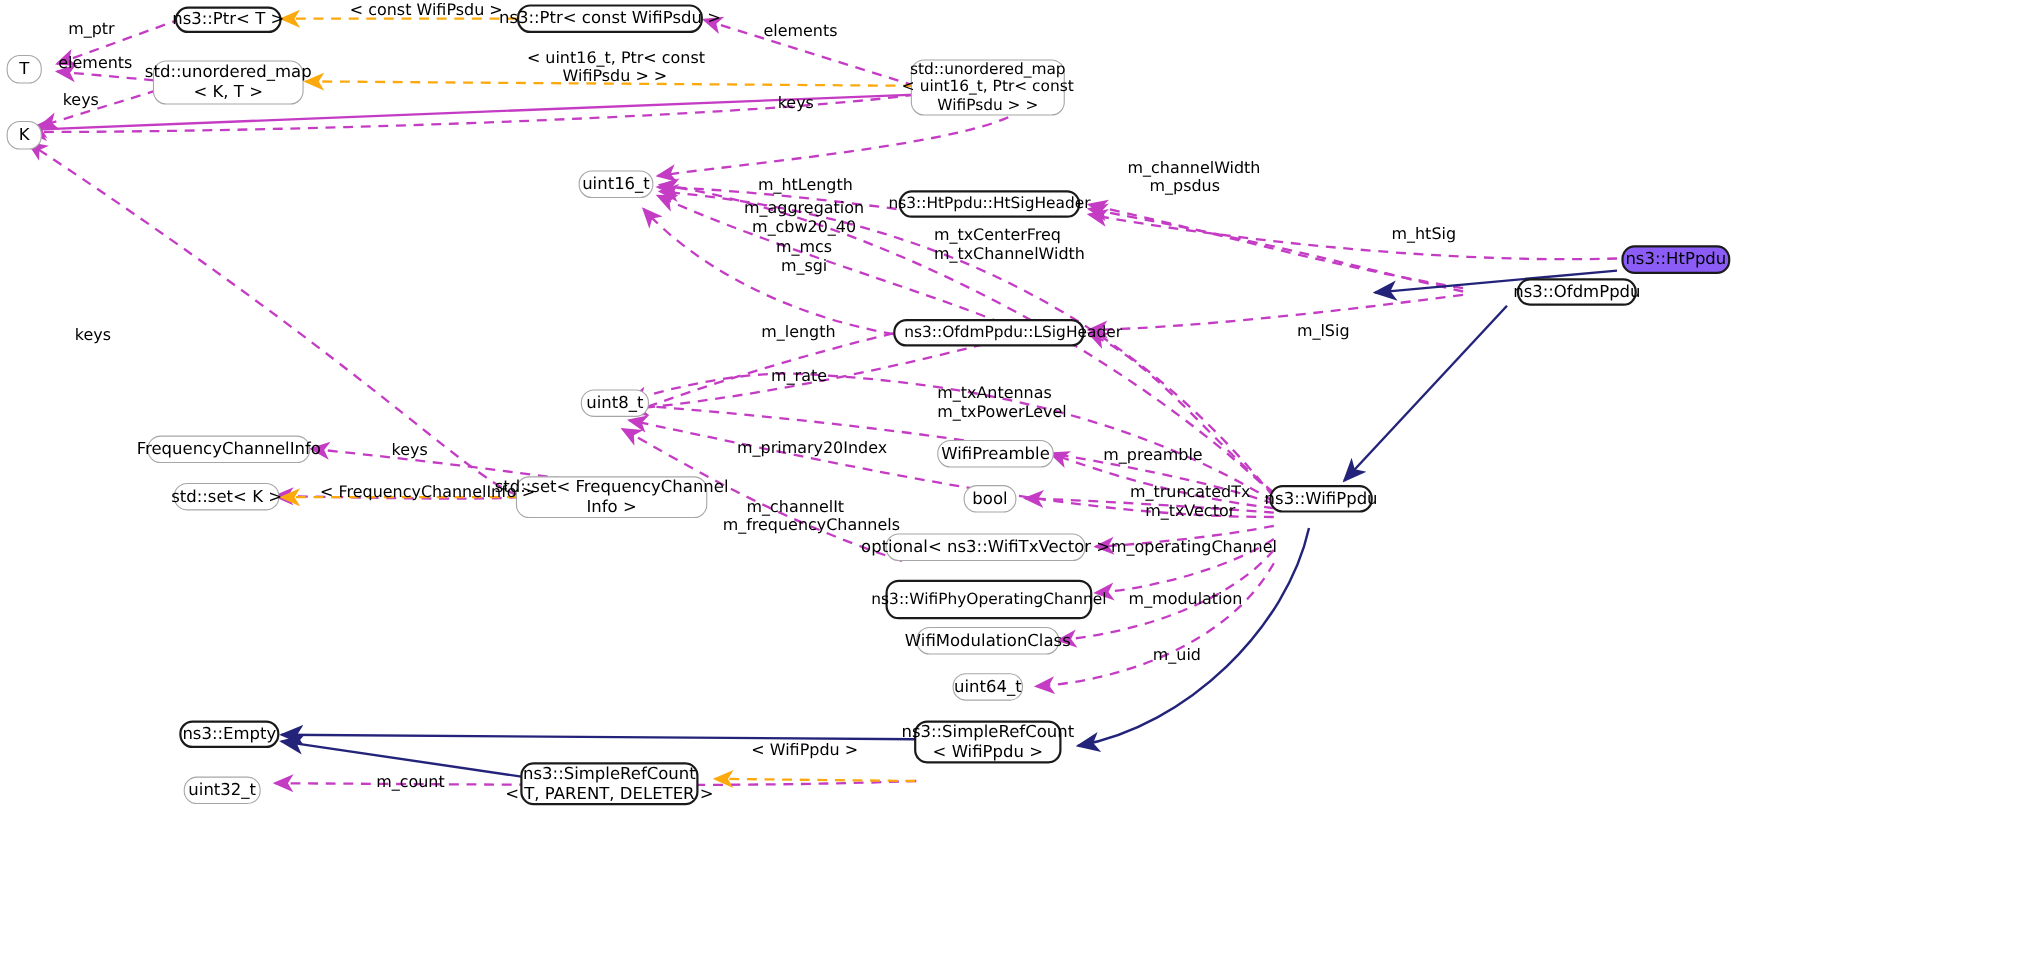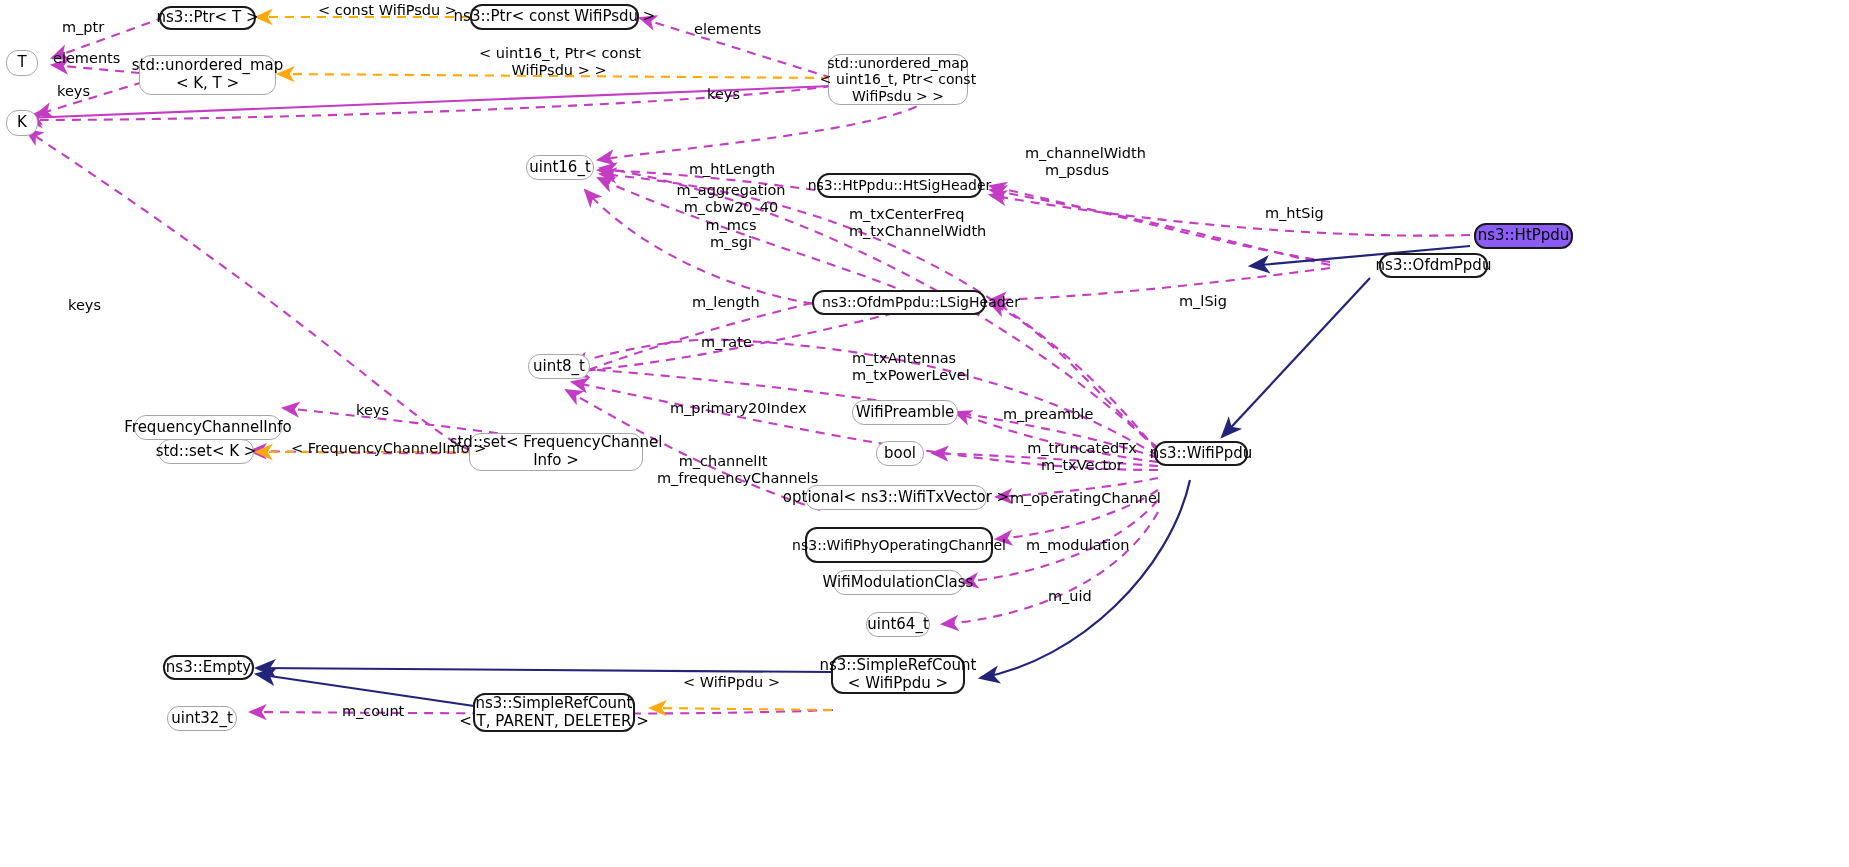--- a/index.html
+++ b/index.html
@@ -93,21 +93,21 @@
   <div class="node thin" style="left:6px;top:110px;width:32px;height:26px;">K</div>
   <div class="node thin" style="left:139px;top:55px;width:137px;height:40px;">std::unordered_map
 &lt; K, T &gt;</div>
   <div class="node thin" style="left:828px;top:54px;width:140px;height:51px;font-size:14px;">std::unordered_map
 &lt; uint16_t, Ptr&lt; const
 WifiPsdu &gt; &gt;</div>
   <div class="node thin" style="left:526px;top:155px;width:68px;height:25px;">uint16_t</div>
   <div class="node thick" style="left:817px;top:173px;width:165px;height:25px;font-size:14px;">ns3::HtPpdu::HtSigHeader</div>
   <div class="node thick" style="left:812px;top:290px;width:174px;height:25px;font-size:14px;padding-left:44px;">ns3::OfdmPpdu::LSigHeader</div>
   <div class="node thin" style="left:528px;top:354px;width:62px;height:25px;">uint8_t</div>
-  <div class="node thin" style="left:134px;top:396px;width:148px;height:25px;margin-top:19px;">FrequencyChannelInfo</div>
+  <div class="node thin" style="left:134px;top:396px;width:148px;height:25px;">FrequencyChannelInfo</div>
   <div class="node thin" style="left:158px;top:439px;width:96px;height:25px;">std::set&lt; K &gt;</div>
   <div class="node thin" style="left:469px;top:433px;width:174px;height:38px;">std::set&lt; FrequencyChannel
 Info &gt;</div>
   <div class="node thin" style="left:852px;top:400px;width:106px;height:25px;">WifiPreamble</div>
   <div class="node thin" style="left:876px;top:441px;width:48px;height:25px;">bool</div>
   <div class="node thin" style="left:805px;top:485px;width:182px;height:25px;">optional&lt; ns3::WifiTxVector &gt;</div>
   <div class="node thick" style="left:805px;top:527px;width:188px;height:36px;font-size:14px;">ns3::WifiPhyOperatingChannel</div>
   <div class="node thin" style="left:833px;top:570px;width:130px;height:25px;">WifiModulationClass</div>
   <div class="node thin" style="left:866px;top:612px;width:64px;height:25px;">uint64_t</div>
   <div class="node thick" style="left:1154px;top:441px;width:94px;height:25px;">ns3::WifiPpdu</div>

